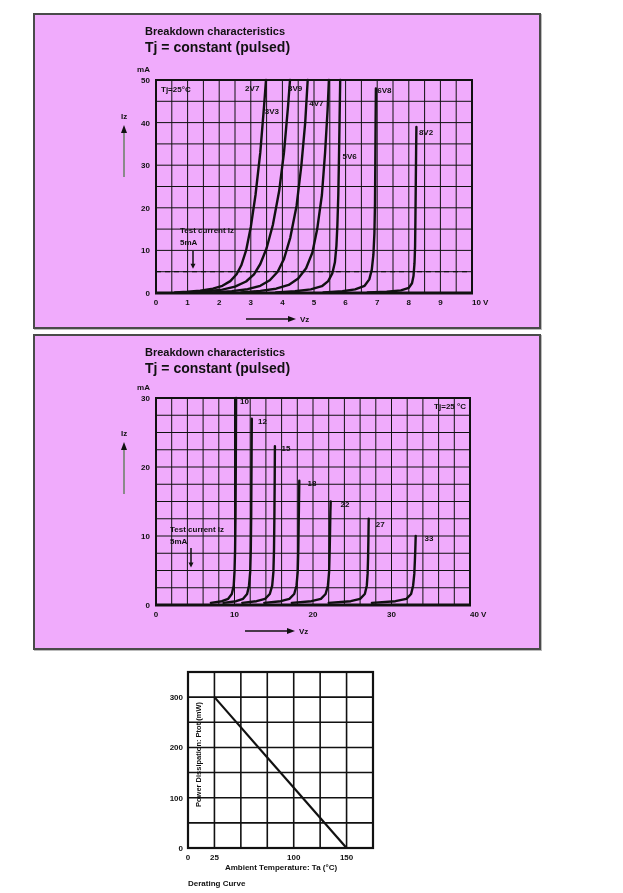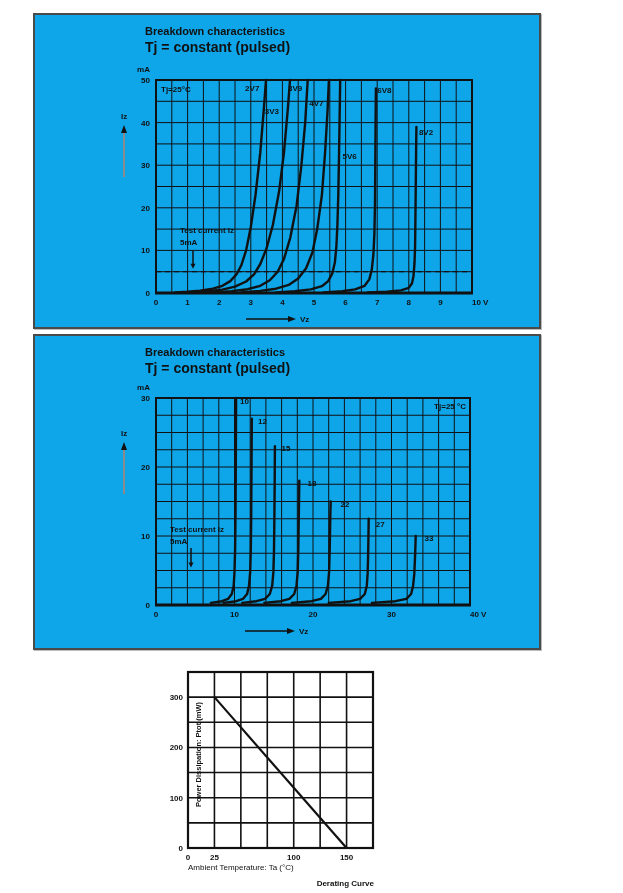--- a/index.html
+++ b/index.html
@@ -2,21 +2,21 @@
 <html><head>
 <meta charset="utf-8">
 <style>
   html,body{margin:0;padding:0;background:#fff;}
   #page{
     position:relative;width:623px;height:893px;background:#ffffff;
     font-family:"Liberation Sans",sans-serif;color:#111;overflow:hidden;
   }
   .panel{
     position:absolute;left:33px;width:504px;height:312px;
-    border:2px solid #4a4a4a;background:#0ea5e9;
+    border:2px solid #4a4a4a;background:#f0abfc;
     box-shadow:1px 1px 0 #bbb;
   }
   #panel1{top:13px;}
   #panel2{top:334px;}
   .chart-title{
     position:absolute;left:110px;top:10px;
     font-size:11px;font-weight:bold;color:#111;
   }
   .chart-subtitle{
     position:absolute;left:110px;top:24px;
@@ -24,25 +24,25 @@
   }
   .csvg{position:absolute;left:0;top:0;}
   #derating-wrap{position:absolute;left:0;top:655px;width:623px;height:238px;}
   #derating-ylabel{
     position:absolute;left:113px;top:95px;width:170px;
     font-size:7.5px;font-weight:bold;text-align:center;color:#111;
     transform:rotate(-90deg);transform-origin:center center;
   }
   #derating-xlabel{
     position:absolute;left:188px;top:208px;width:186px;
-    font-size:8px;font-weight:normal;text-align:left;color:#111;
+    font-size:8px;font-weight:bold;text-align:center;color:#111;
   }
   #derating-caption{
     position:absolute;left:188px;top:224px;width:186px;
-    font-size:8px;font-weight:bold;text-align:right;color:#111;
+    font-size:8px;font-weight:bold;text-align:left;color:#111;
   }
   svg text{font-family:"Liberation Sans",sans-serif;font-weight:bold;fill:#111;}
 </style>
 </head>
 <body>
 
 <div id="page">
 
   <div class="panel" id="panel1">
     <div class="chart-title">Breakdown characteristics</div>

